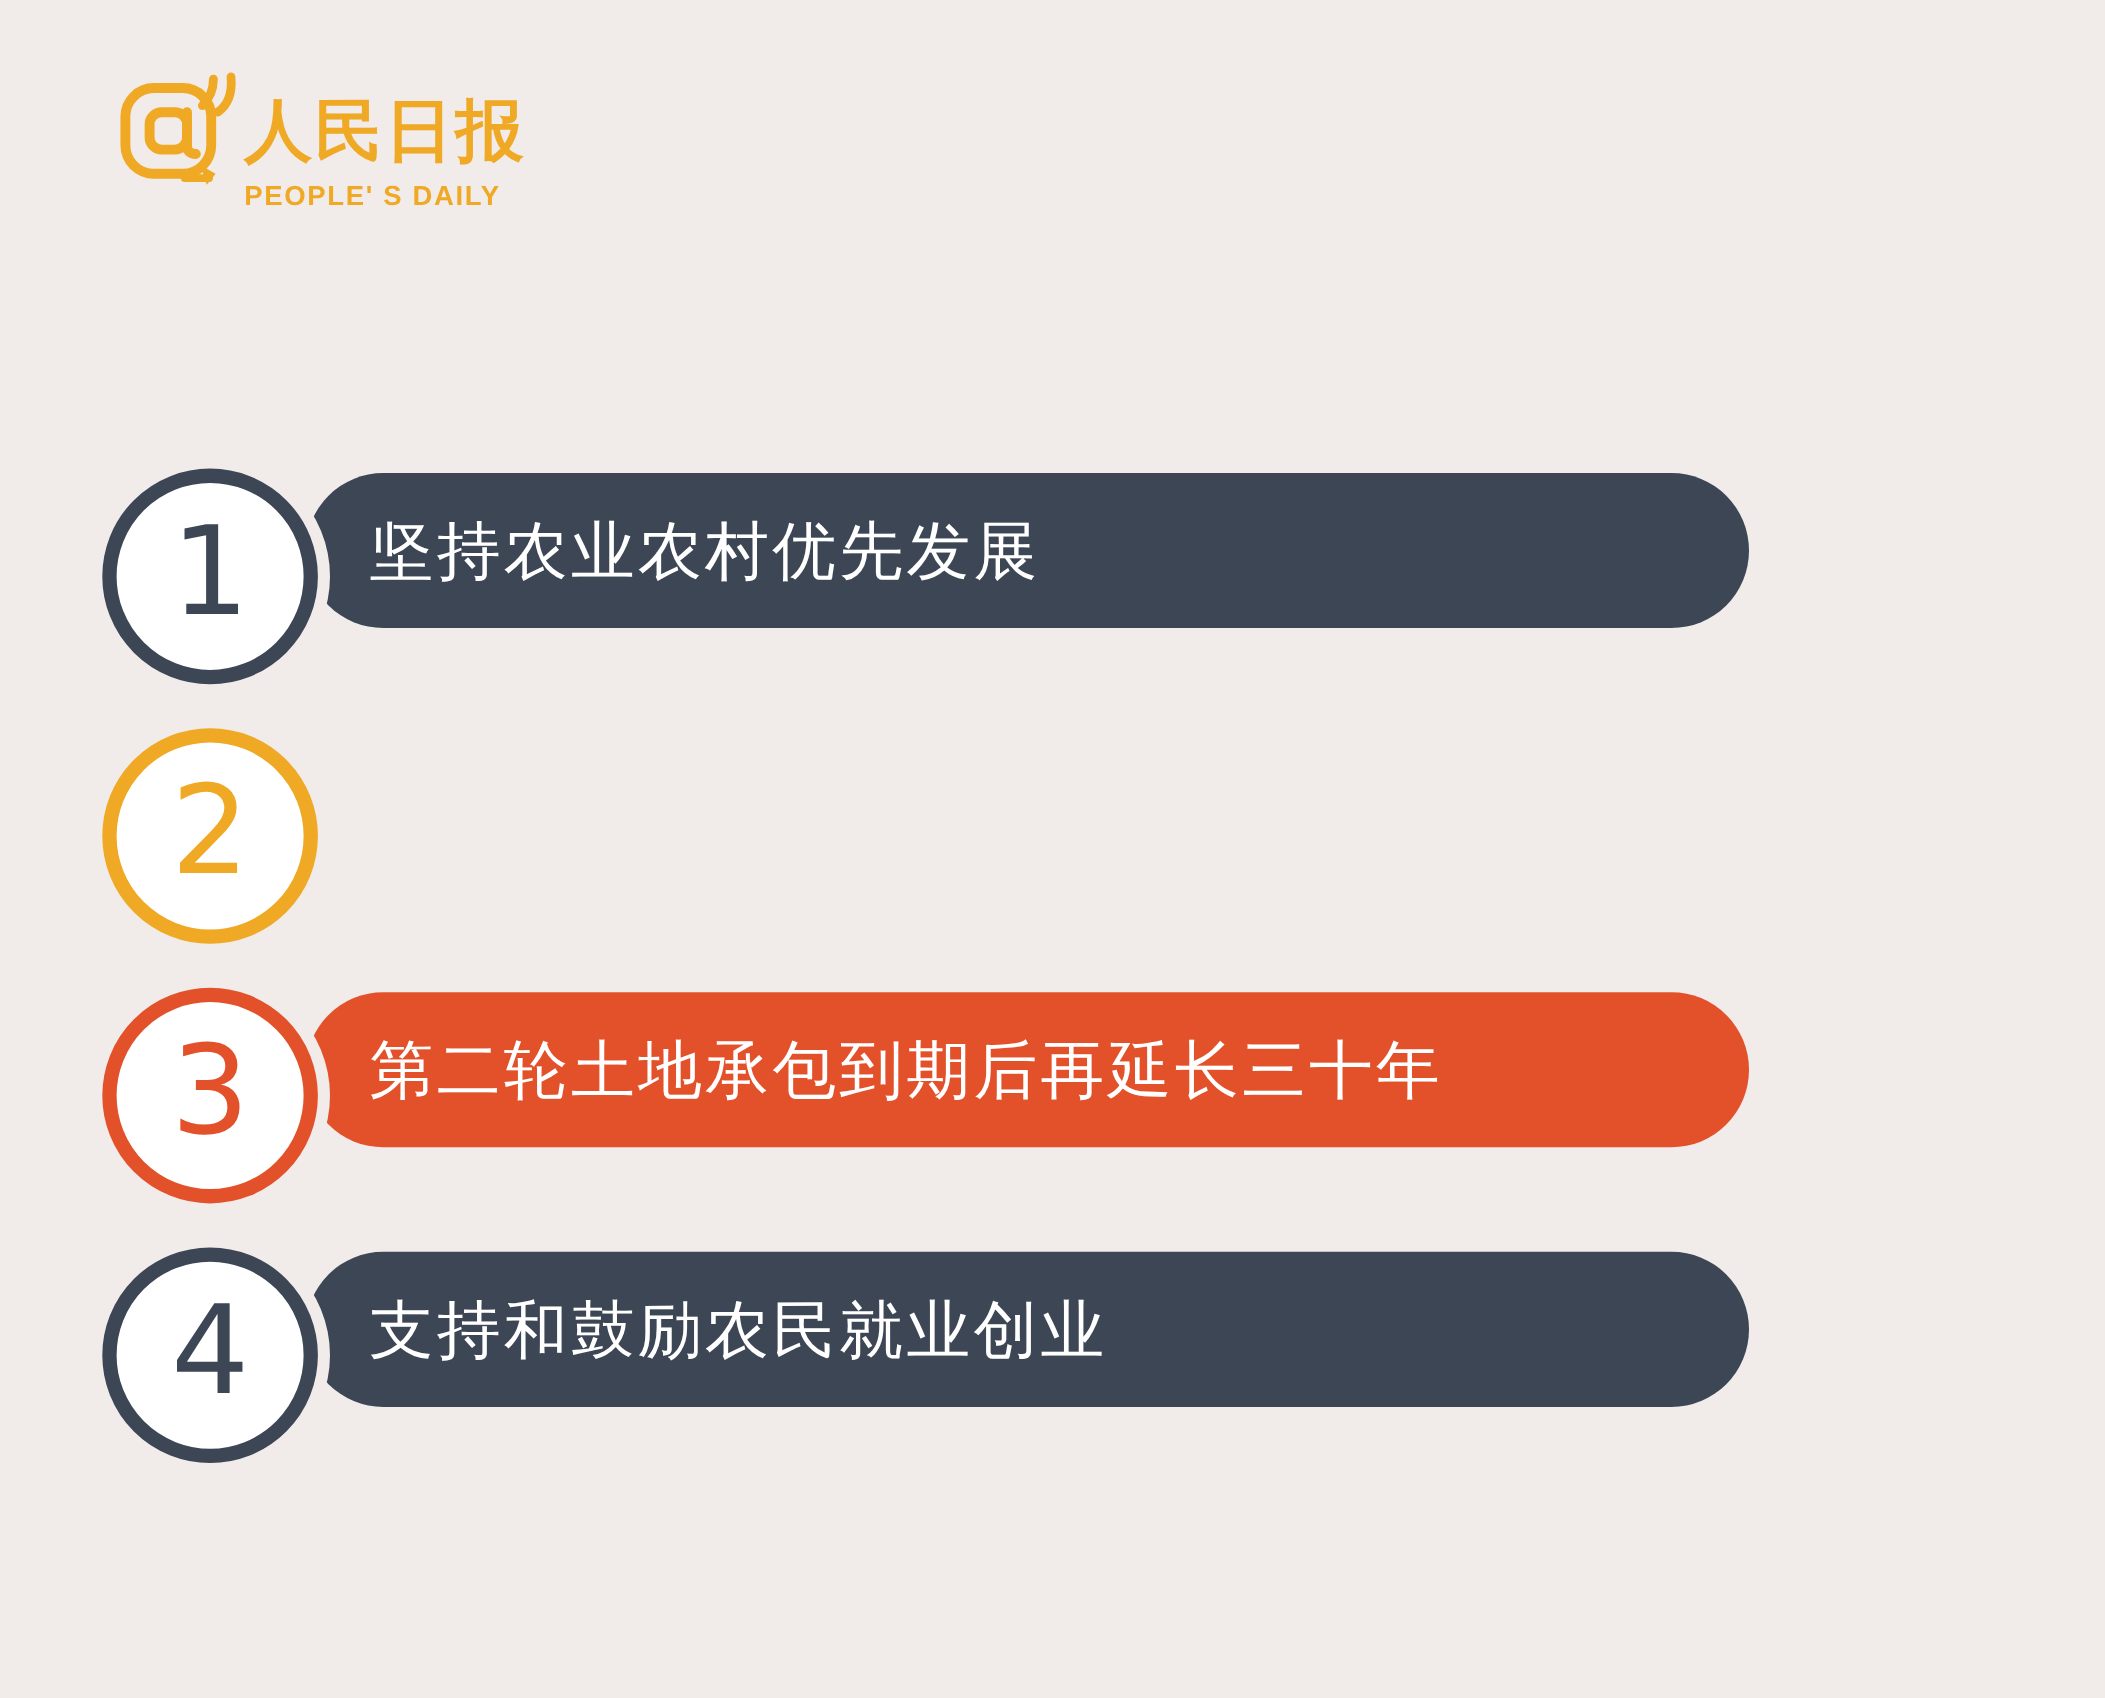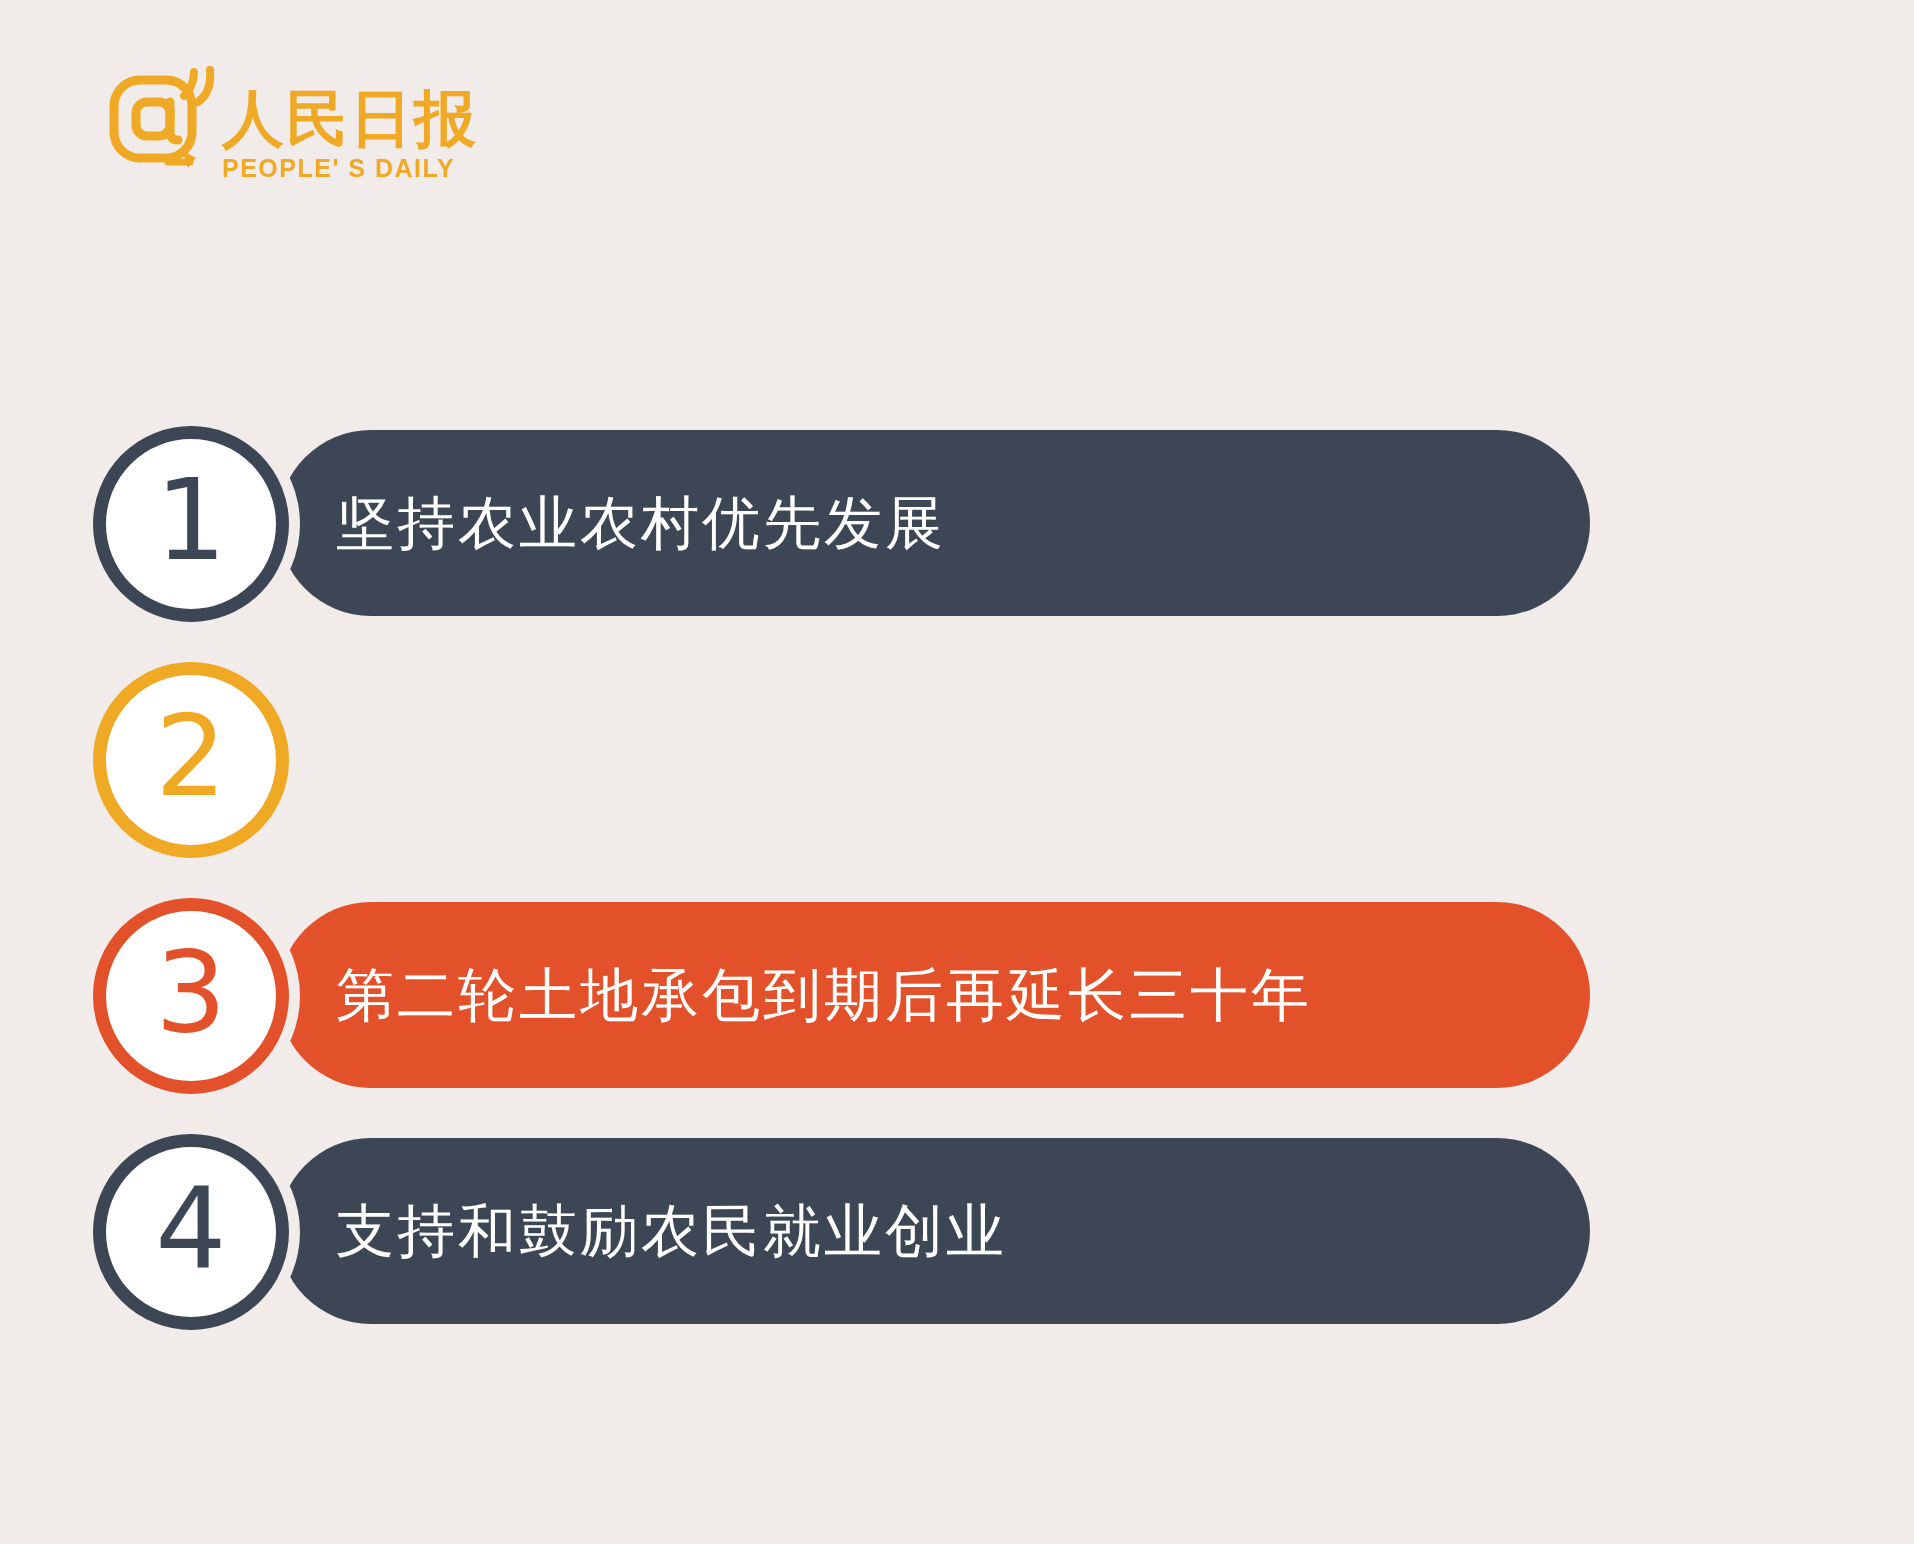--- a/index.html
+++ b/index.html
@@ -42,21 +42,21 @@
   .logo-cn {
     font-size: 62px;
     line-height: 62px;
     font-weight: bold;
     color: #efa925;
     letter-spacing: 2px;
     font-family: "DejaVu Sans", "Liberation Sans", sans-serif;
     white-space: nowrap;
   }
   .logo-en {
-    margin-top: 6px;
+    margin-top: 16px;
     font-size: 25px;
     line-height: 25px;
     font-weight: bold;
     color: #efa925;
     letter-spacing: 1.5px;
     white-space: nowrap;
     font-family: "Liberation Sans", sans-serif;
   }
 
   
@@ -71,21 +71,21 @@
     height: 186px;
     margin-bottom: 50px;
   }
   .row:last-child { margin-bottom: 0; }
 
   .bar {
     position: absolute;
     left: 278px;
     top: 0;
     width: 1312px;
-    height: 186px;
+    height: 141px;
     border-radius: 93px;
     display: flex;
     align-items: center;
     box-sizing: border-box;
     padding-left: 58px;
   }
   .bar-text {
     font-size: 58px;
     line-height: 1;
     color: #ffffff;

